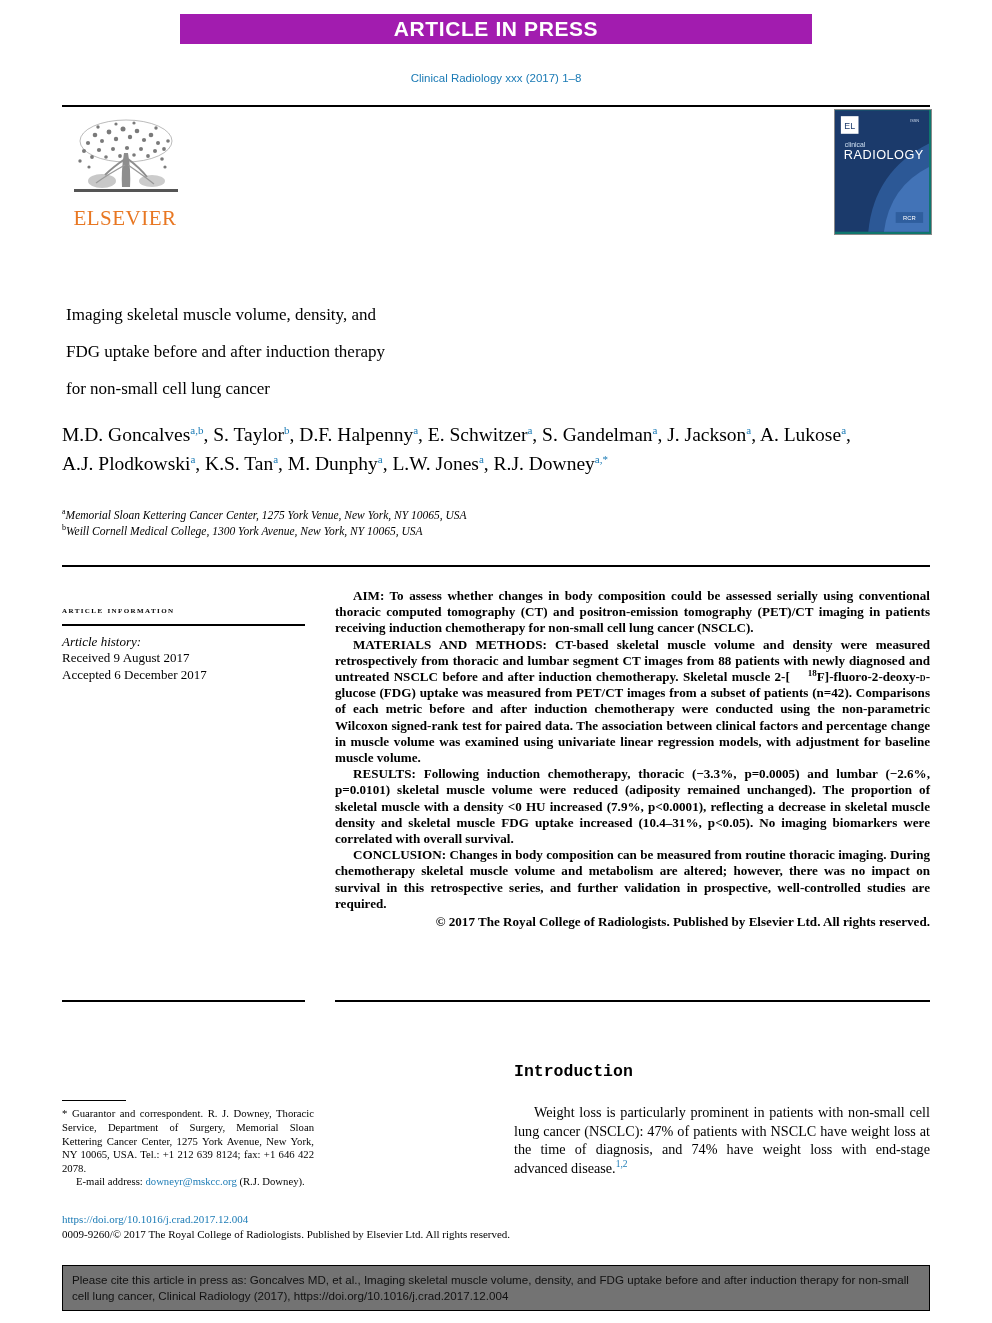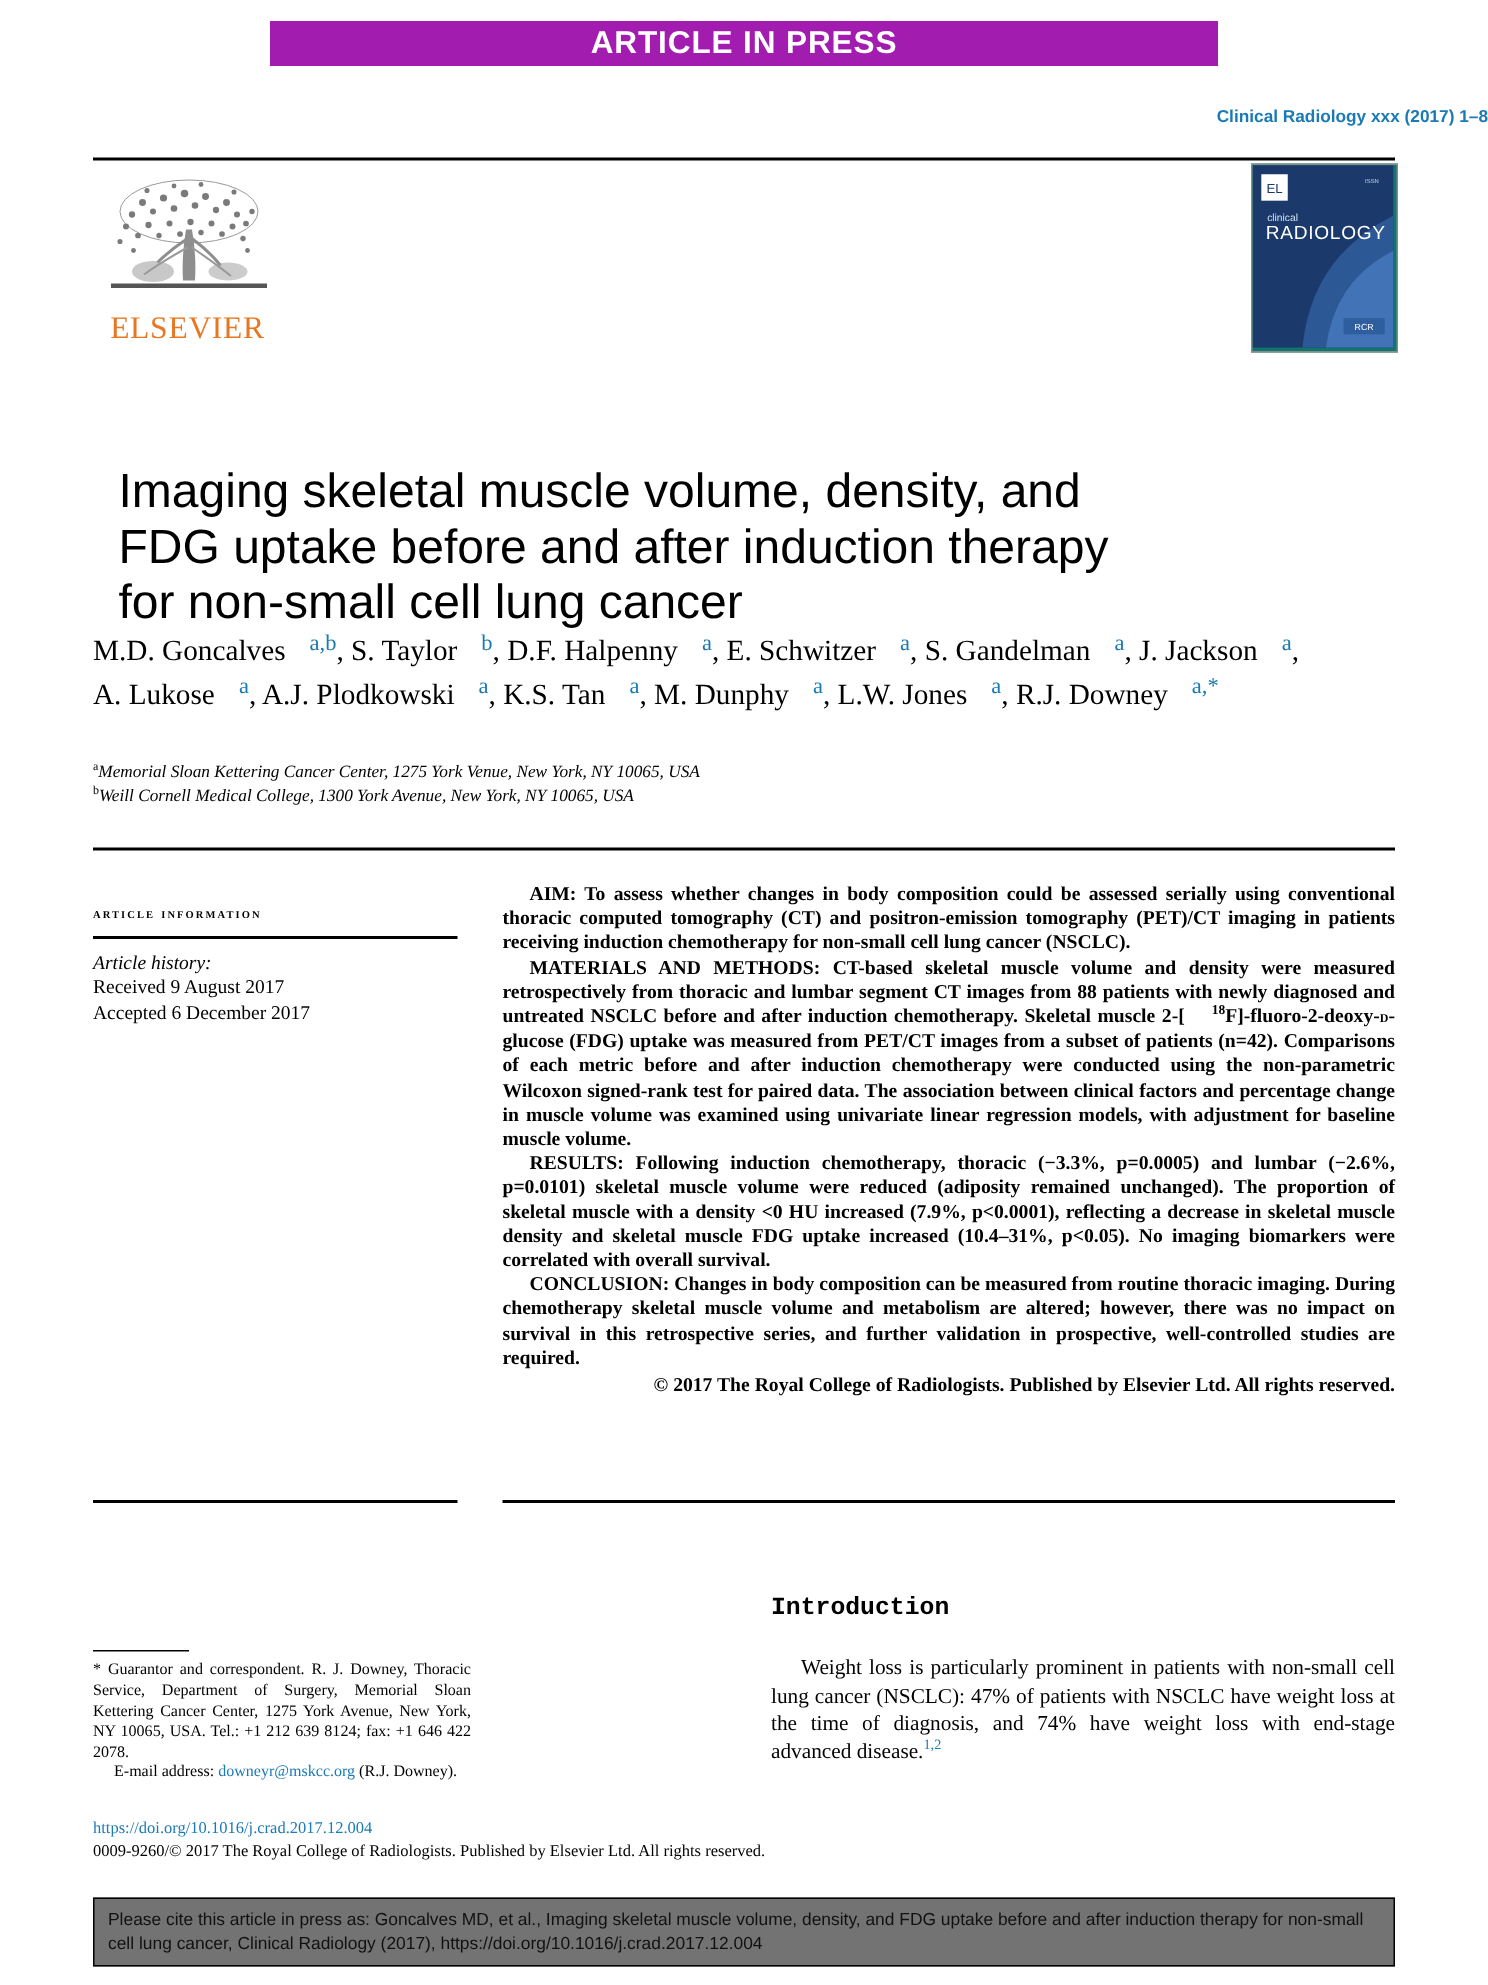--- a/index.html
+++ b/index.html
@@ -33,23 +33,23 @@
     align-items: center;
     justify-content: center;
   }
 
   
   .running-head {
     position: absolute;
     left: 0;
     top: 72px;
     width: 992px;
-    text-align: right;
+    text-align: center;
     font-family: "Liberation Sans", sans-serif;
-    font-weight: bold;
+    font-weight: normal;
     font-size: 11.5px;
     color: #1a7ab5;
   }
 
   
   .masthead {
     position: absolute;
     left: 62px;
     top: 105px;
     width: 868px;
@@ -133,44 +133,43 @@
   }
 
   
   .title-block {
     position: absolute;
     left: 62px;
     top: 292px;
     width: 800px;
   }
   .article-title {
-    font-family: Liberation Sans, sans-serif;
-    font-size: 32px;
+    font-family: Liberation Serif, serif;
+    font-size: 17px;
     line-height: 37px;
     font-weight: normal;
-    margin: 17px;
+    margin: 4px;
     color: #000;
   }
 
   
   .authors {
     position: absolute;
     left: 62px;
     top: 420px;
     width: 810px;
     font-family: "Liberation Serif", serif;
     font-size: 19.5px;
     line-height: 29px;
   }
   .authors sup {
     color: #1a7ab5;
-    font-size: 15px;
+    font-size: 11px;
     vertical-align: super;
     line-height: 0;
-    margin-left: 16px;
   }
   .affils {
     position: absolute;
     left: 62px;
     top: 508px;
     width: 810px;
     font-family: "Liberation Serif", serif;
     font-style: italic;
     font-size: 11.5px;
     line-height: 15.5px;

